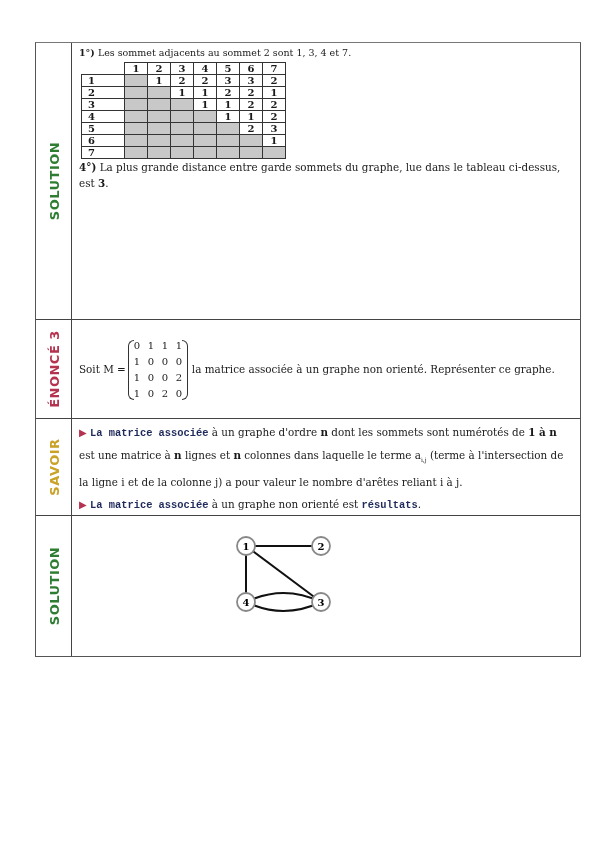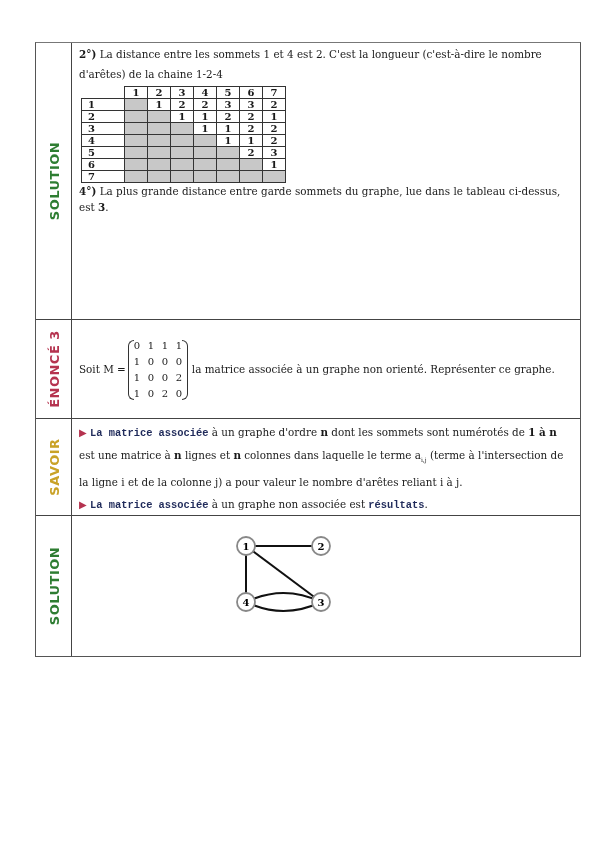--- a/index.html
+++ b/index.html
@@ -37,22 +37,22 @@
 </head>
 <body>
 
 <div class="sheet">
 
   <div class="row sol1">
     <div class="label-col">
       <span class="lbl-green">SOLUTION</span>
     </div>
     <div class="content">
-      <div>
-        <span class="b">2°)</span><span> La distance entre les sommets 1 et 4 est 2. C'est la longueur (c'est-à-dire le nombre d'arêtes) de la chaine 1-2-4</span>
+      <div style="font-size:9.5px;line-height:15px;">
+        <span class="b">1°)</span><span> Les sommet adjacents au sommet 2 sont 1, 3, 4 et 7.</span>
       </div>
       <table class="dist">
         <tbody id="dist-body">
             <tr>
               <td class="rh empty"></td>
               <td>1</td>
               <td>2</td>
               <td>3</td>
               <td>4</td>
               <td>5</td>
@@ -179,21 +179,21 @@
     <div class="label-col">
       <span class="lbl-gold">SAVOIR</span>
     </div>
     <div class="content" style="line-height:22px;">
       <div>
         <span class="arrow">▶</span>
         <span class="b navy">La matrice associée</span><span> à un graphe d'ordre </span><span class="b">n</span><span> dont les sommets sont numérotés de </span><span class="b">1 à n</span><span> est une matrice à </span><span class="b">n</span><span> lignes et </span><span class="b">n</span><span> colonnes dans laquelle le terme a</span><sub style="font-size:6px;">i,j</sub><span> (terme à l'intersection de la ligne i et de la colonne j) a pour valeur le nombre d'arêtes reliant i à j.</span>
       </div>
       <div>
         <span class="arrow">▶</span>
-        <span class="b navy">La matrice associée</span><span>  à un graphe non associée est </span><span class="b navy">résultats</span><span>.</span>
+        <span class="b navy">La matrice associée</span><span>  à un graphe non orienté est </span><span class="b navy">résultats</span><span>.</span>
       </div>
     </div>
   </div>
 
   <div class="row sol2">
     <div class="label-col">
       <span class="lbl-green">SOLUTION</span>
     </div>
     <div class="content">
       <svg class="graph" id="graph-svg" width="140" height="90" viewBox="0 0 140 90">

